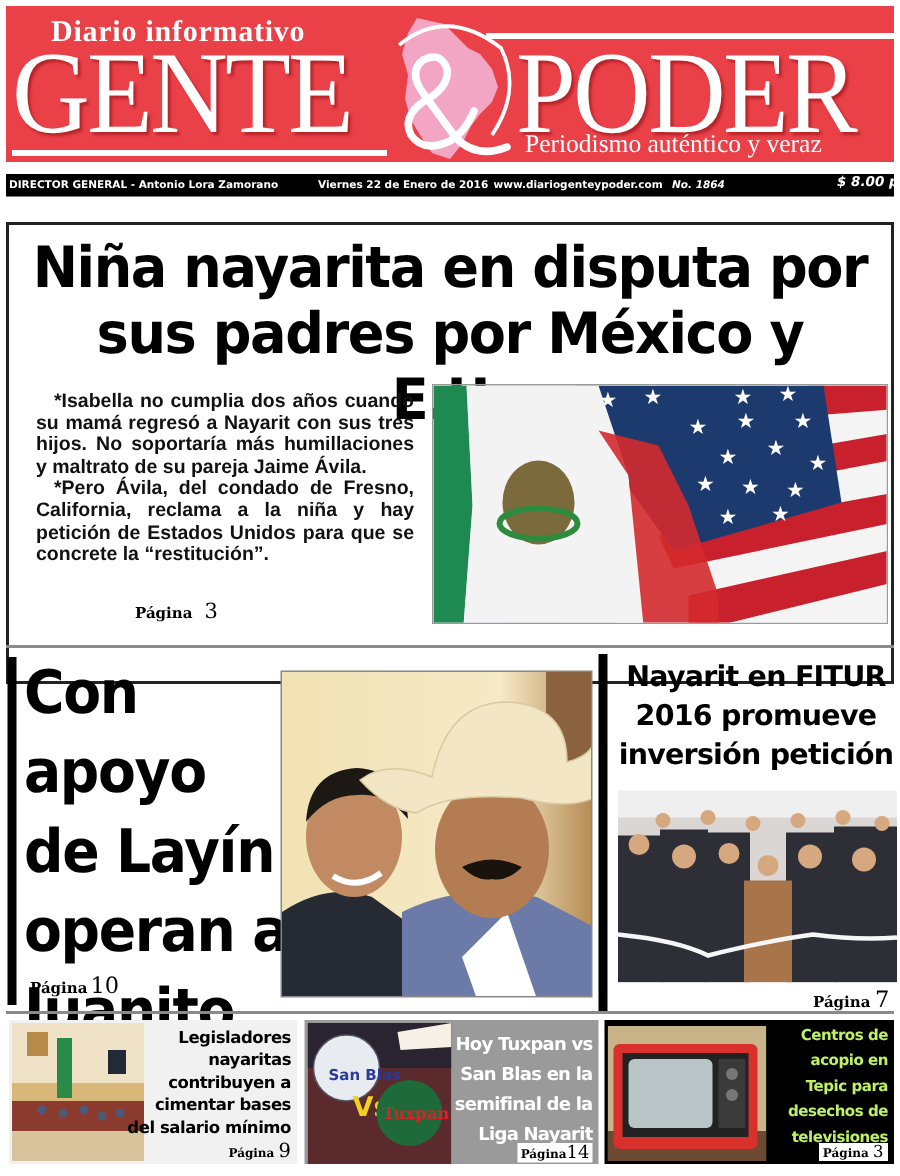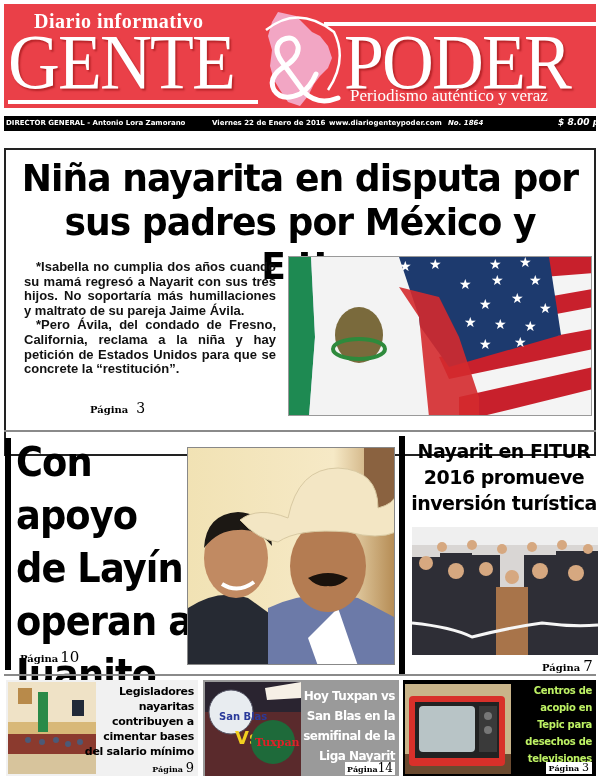--- a/index.html
+++ b/index.html
@@ -274,21 +274,21 @@
     <ellipse cx="140" cy="118" rx="38" ry="46" fill="#b47c52"></ellipse>
     <path d="M120 130 Q140 120 160 130 Q150 140 140 138 Q130 140 120 130 Z" fill="#1a120c"></path>
     <path d="M52 72 Q70 58 100 70 Q110 20 150 20 Q190 22 190 60 Q206 56 208 46 L208 84 Q190 92 160 84 Q110 80 90 94 Q70 92 52 72 Z" fill="#f3e6c4" stroke="#d8c9a2" stroke-width="1"></path>
   </svg>
 </div>
 
 <div class="fitur-bar"></div>
 <div class="fitur-headline">
   <div>Nayarit en FITUR</div>
   <div>2016 promueve</div>
-  <div>inversión turística</div>
+  <div>inversión petición</div>
 </div>
 <div class="fitur-photo">
   <svg width="186" height="128" viewBox="0 0 186 128" preserveAspectRatio="none">
     <rect width="186" height="128" fill="#d9d6d4"></rect>
     <rect y="0" width="186" height="18" fill="#efefef"></rect>
     <g fill="#2e2e36">
       <rect x="0" y="30" width="30" height="98"></rect>
         <rect x="28" y="26" width="32" height="102"></rect>
       <rect x="58" y="28" width="30" height="100"></rect>
         <rect x="112" y="28" width="34" height="100"></rect>

